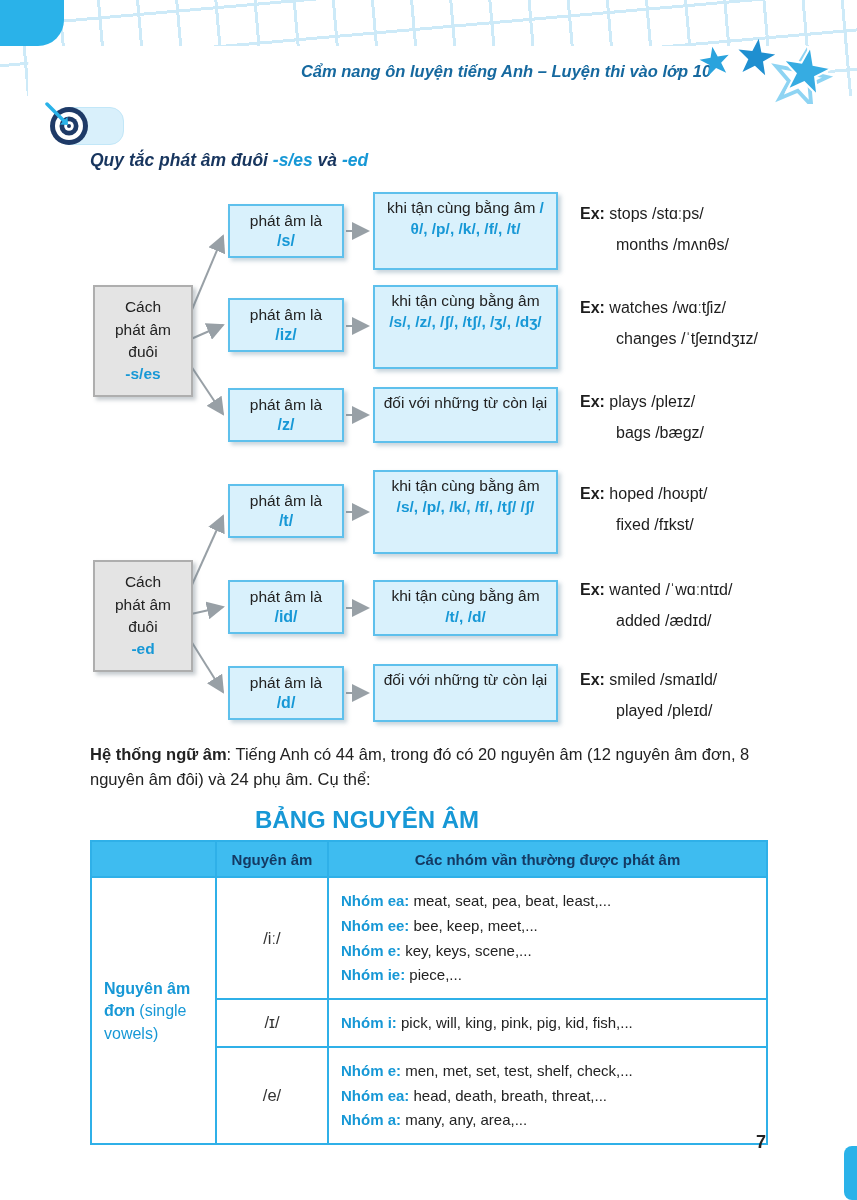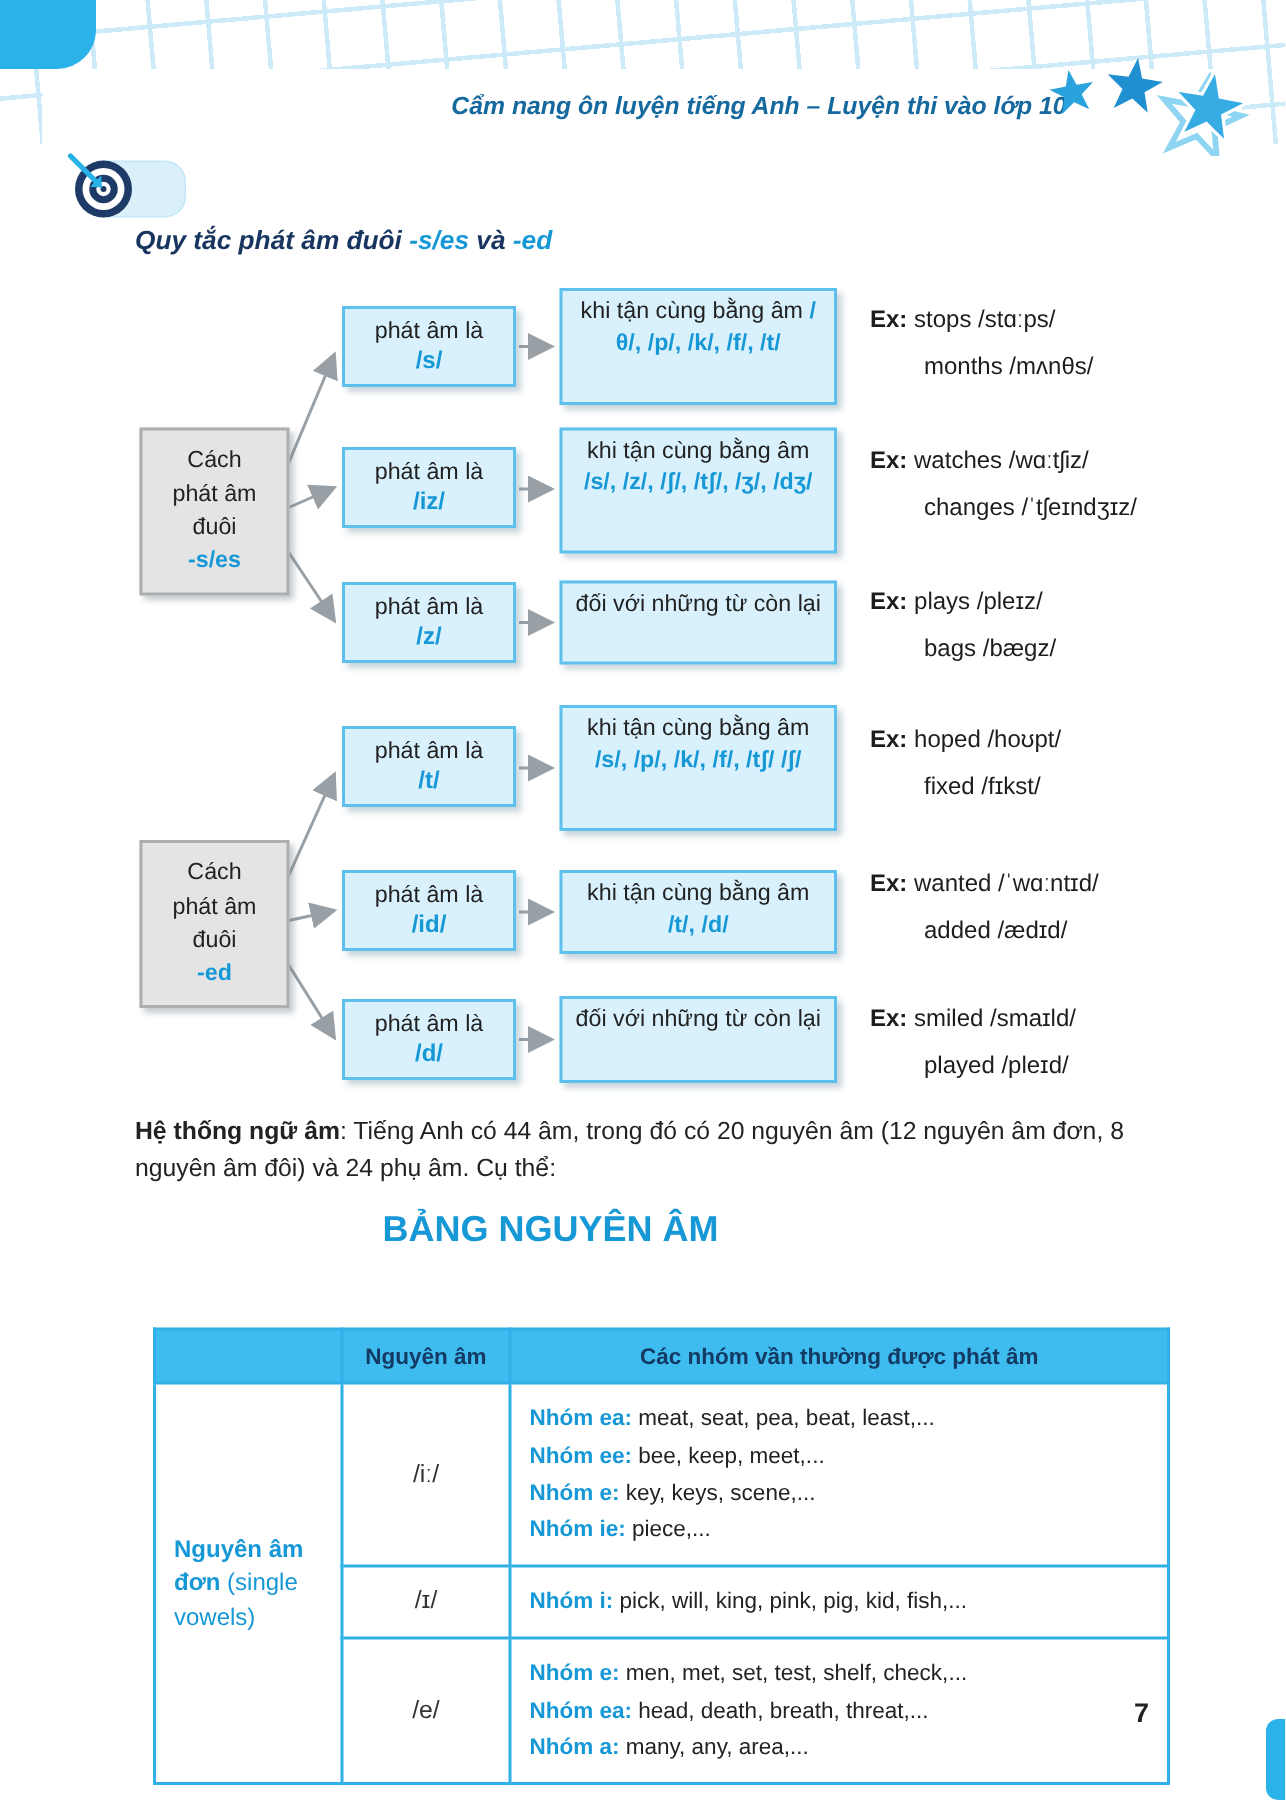--- a/index.html
+++ b/index.html
@@ -55,21 +55,21 @@
   .midbox .pron{font-size:16px;}
   .condbox{left:285px;width:185px;display:flex;align-items:flex-start;justify-content:center;font-size:15.5px;line-height:1.35;padding:4px 8px;}
   .condtext{text-align:center;}
   .example{position:absolute;left:492px;font-size:16px;color:#1d1d1d;line-height:1.95;white-space:nowrap;}
   .exlab{font-weight:bold;}
   .ex2{padding-left:36px;}
   
   .systext{position:absolute;top:742px;left:90px;width:688px;font-size:16.5px;line-height:1.5;color:#222;margin:0;}
   .systext .lead{font-weight:bold;}
   .table-title{position:absolute;top:806px;left:0;width:734px;text-align:center;font-size:24px;font-weight:bold;color:#1798d6;}
-  .vowel-table{position:absolute;top:840px;left:102px;width:676px;border-collapse:collapse;table-layout:fixed;margin-top:45px;}
+  .vowel-table{position:absolute;top:840px;left:90px;width:676px;border-collapse:collapse;table-layout:fixed;}
   .vowel-table th,.vowel-table td{border:2px solid #2fb0e8;}
   .vowel-table th{background:#3ebcf0;color:#143a63;font-size:15px;font-weight:bold;height:32px;text-align:center;}
   .col-label{width:125px;} .col-ph{width:112px;} .col-groups{width:439px;}
   .label-cell{vertical-align:middle;padding:6px 8px 4px 12px;font-size:16px;color:#1798d6;line-height:1.4;}
   .ph-cell{text-align:center;vertical-align:middle;font-size:16.5px;color:#333;}
   .groups-cell{padding:9px 12px;font-size:15px;line-height:1.45;color:#222;vertical-align:middle;}
   .group-line{margin:3px 0;}
   .nhom{color:#1798d6;font-weight:bold;}
   
   .pagenum{position:absolute;top:1132px;left:736px;width:30px;text-align:right;font-size:18px;font-weight:bold;color:#222;}

